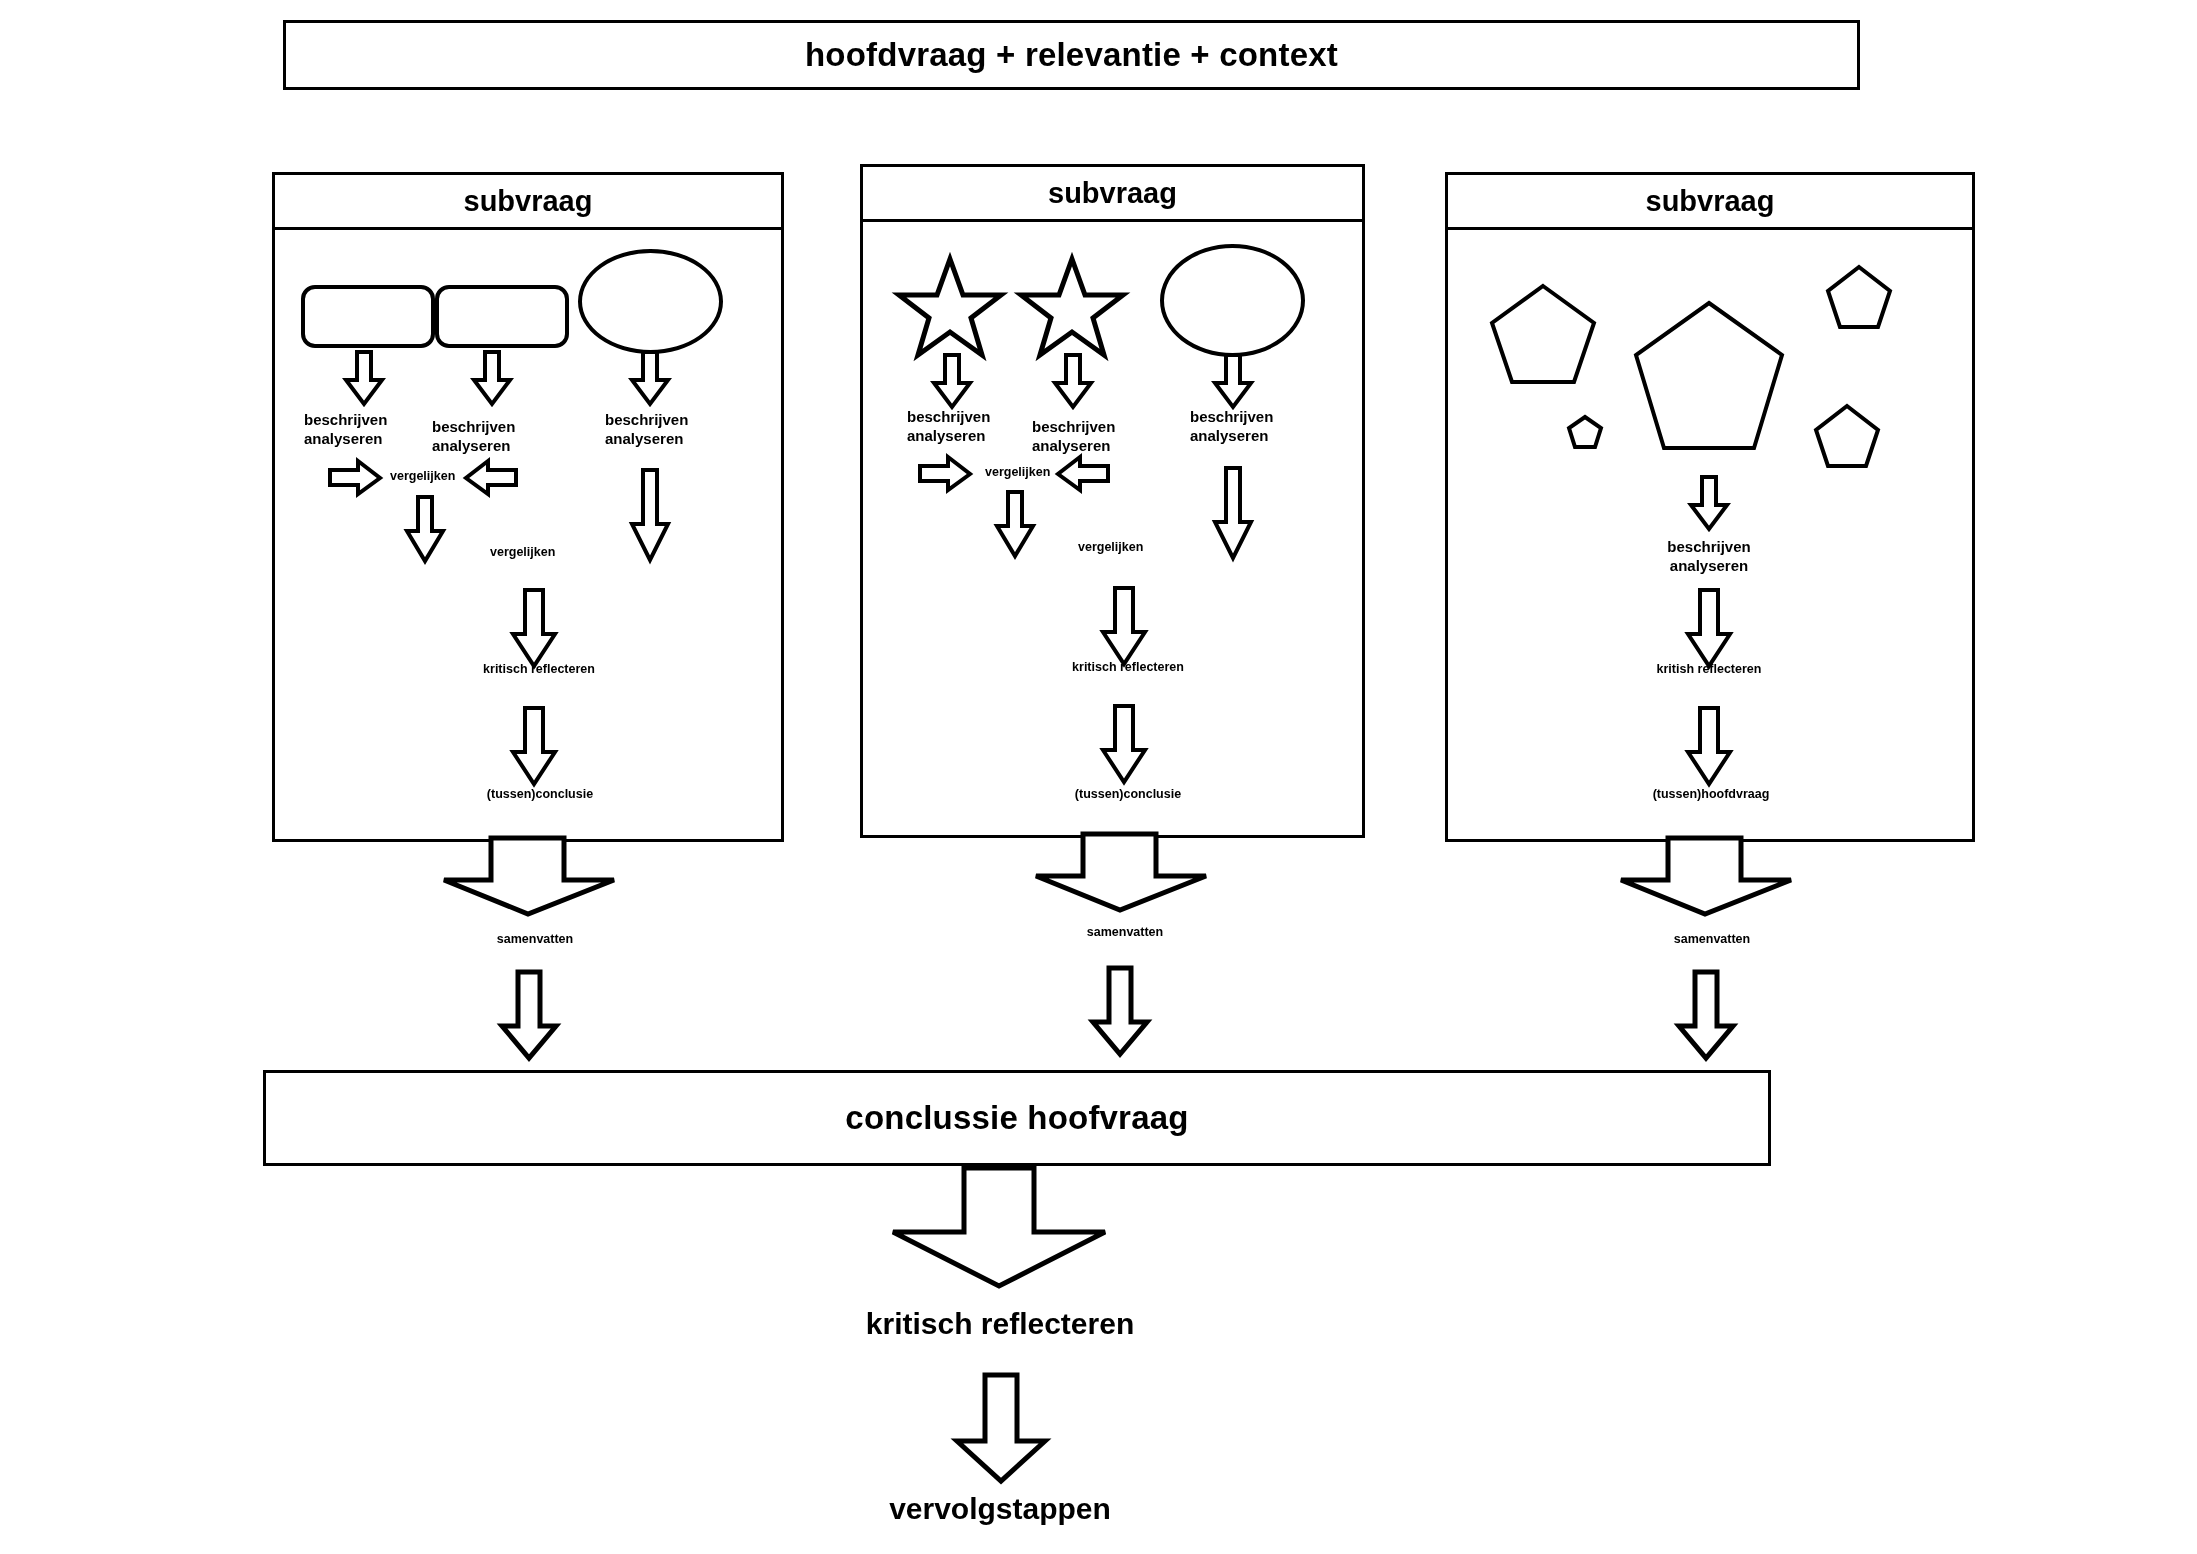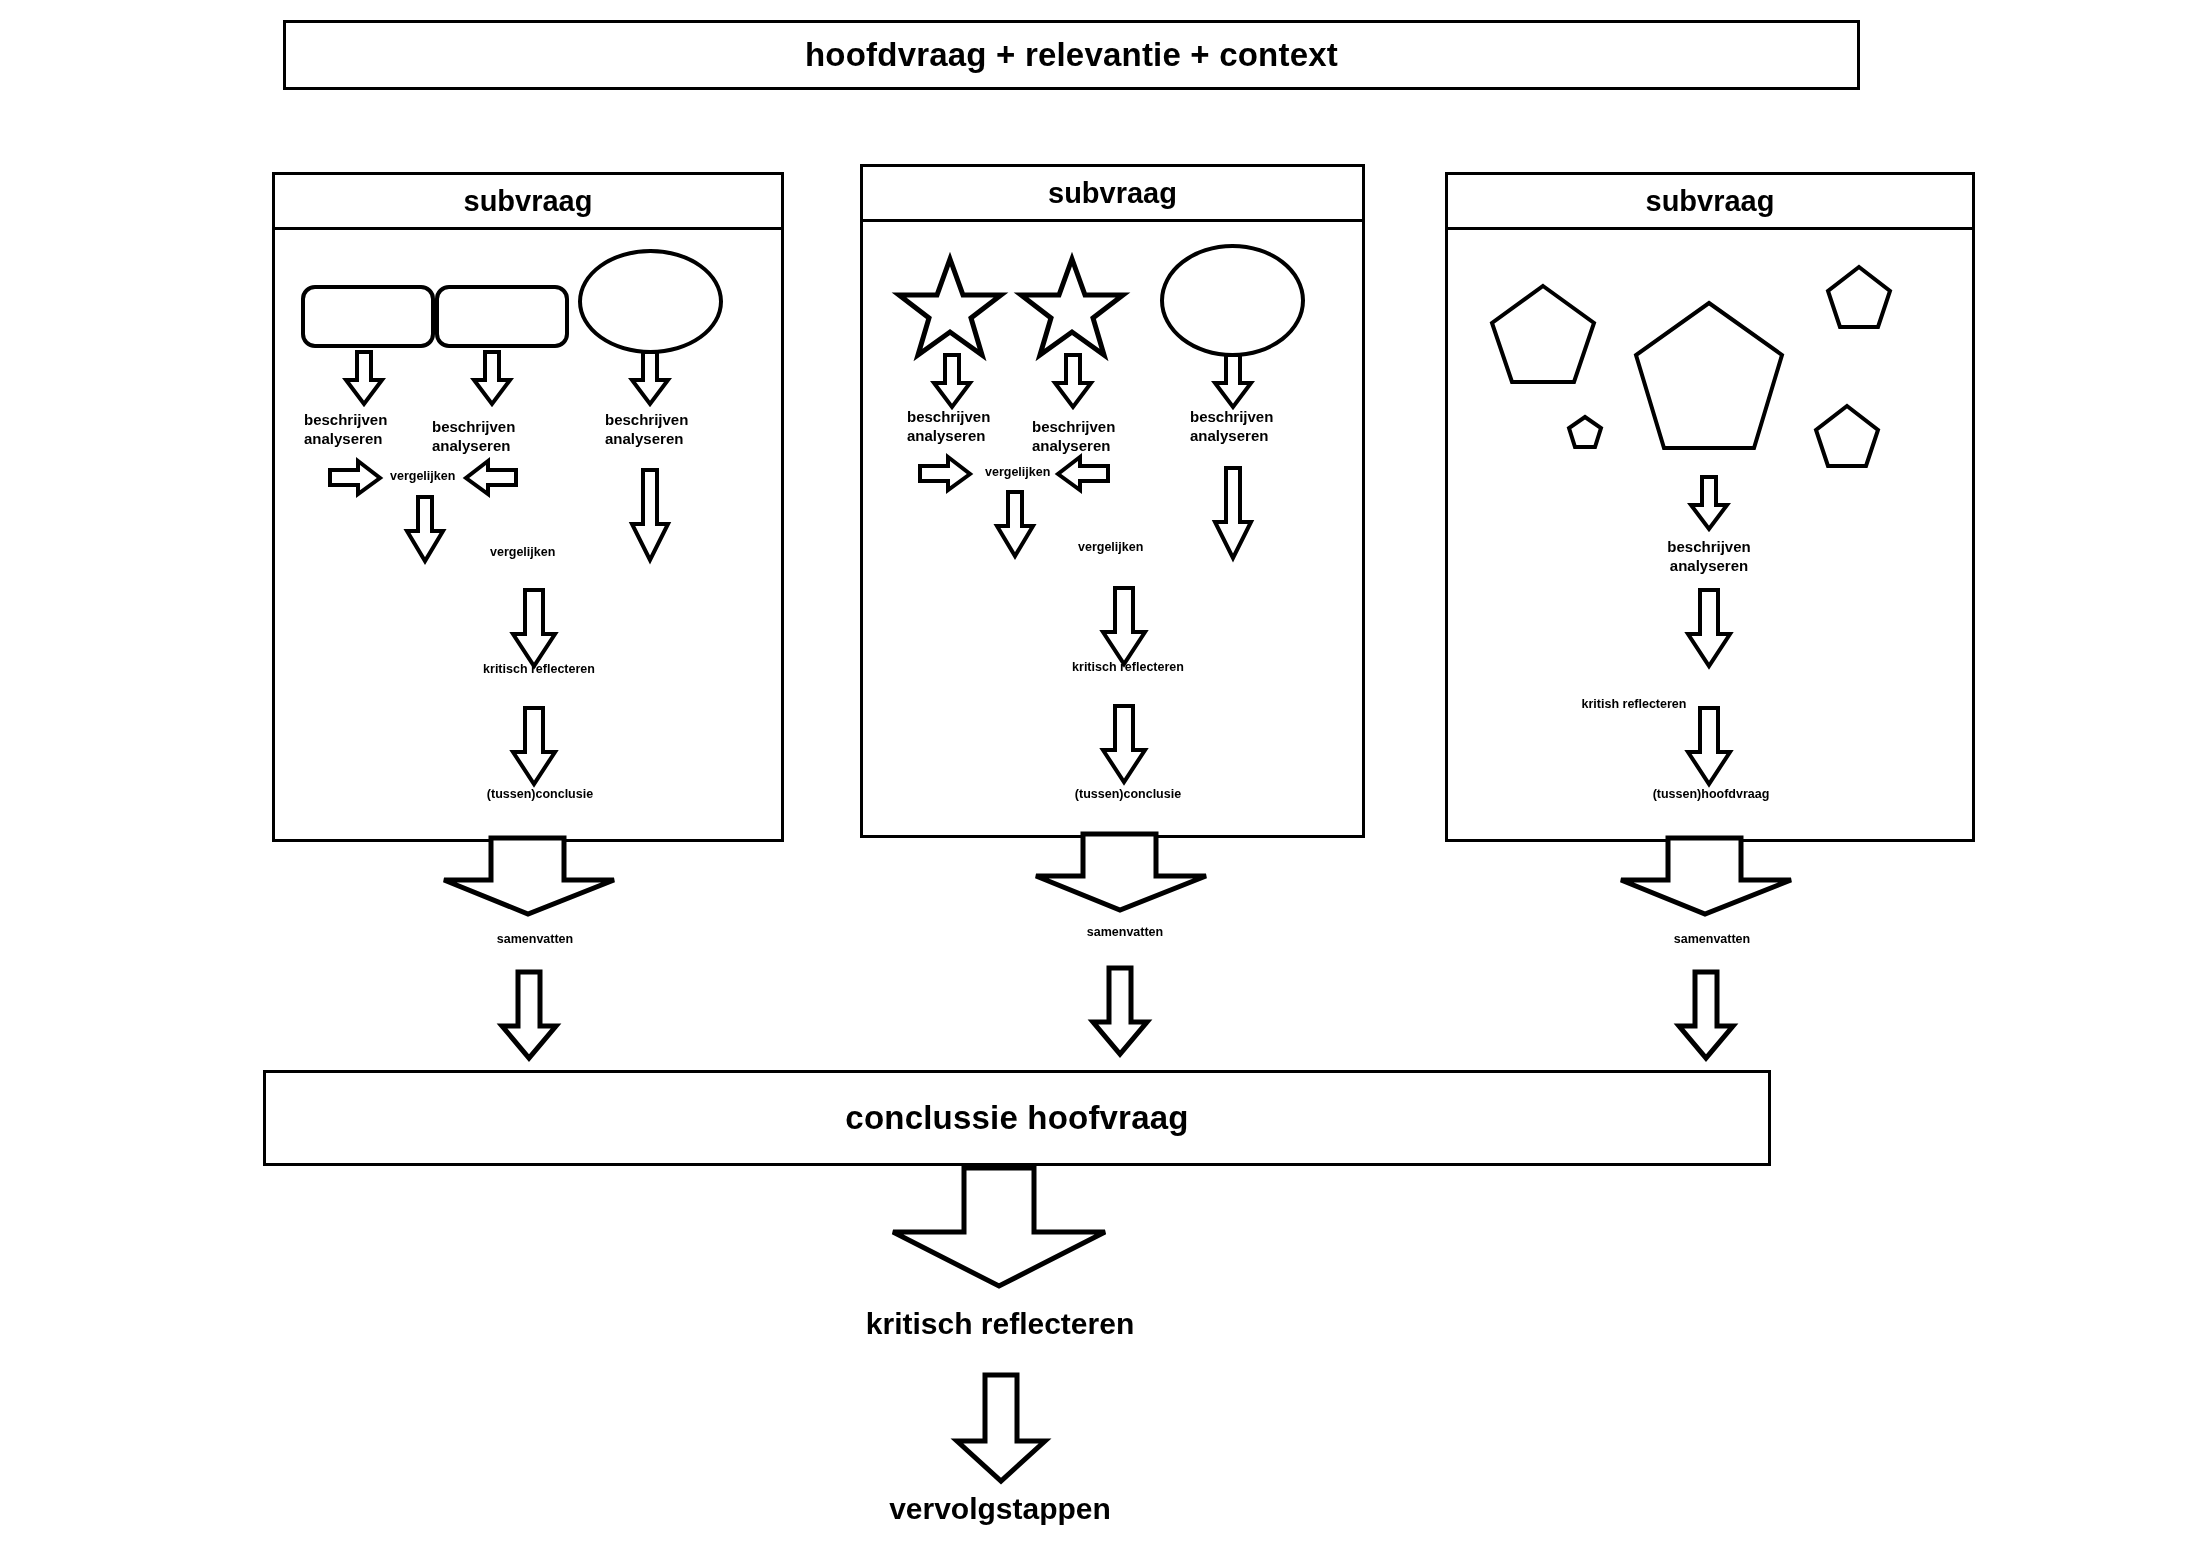--- a/index.html
+++ b/index.html
@@ -222,21 +222,21 @@
 
   <svg class="shape-svg" style="left:1689px;top:477px;" width="40" height="54">
     <polygon points="13,0 27,0 27,28 38,28 20,52 2,28 13,28" fill="#fff" stroke="#000" stroke-width="4"></polygon>
   </svg>
   <div class="lbl" style="left:1649px;top:538px;width:120px;">beschrijven
 analyseren</div>
 
   <svg class="shape-svg" style="left:1685px;top:590px;" width="48" height="78">
     <polygon points="15,0 33,0 33,44 45,44 24,76 3,44 15,44" fill="#fff" stroke="#000" stroke-width="4"></polygon>
   </svg>
-  <div class="lbl sm" style="left:1559px;top:662px;width:150px;margin-top:35px;">kritish reflecteren</div>
+  <div class="lbl sm" style="left:1634px;top:662px;width:150px;">kritish reflecteren</div>
 
   <svg class="shape-svg" style="left:1685px;top:708px;" width="48" height="78">
     <polygon points="15,0 33,0 33,44 45,44 24,76 3,44 15,44" fill="#fff" stroke="#000" stroke-width="4"></polygon>
   </svg>
   <div class="lbl sm" style="left:1622px;top:787px;width:178px;">(tussen)hoofdvraag</div>
 
   <svg class="shape-svg" style="left:1625px;top:838px;" width="170" height="78">
     <polygon points="43,0 116,0 116,42 166,42 80,76 -4,42 43,42" fill="#fff" stroke="#000" stroke-width="5"></polygon>
   </svg>
   <div class="lbl sm" style="left:1632px;top:932px;width:160px;">samenvatten</div>

